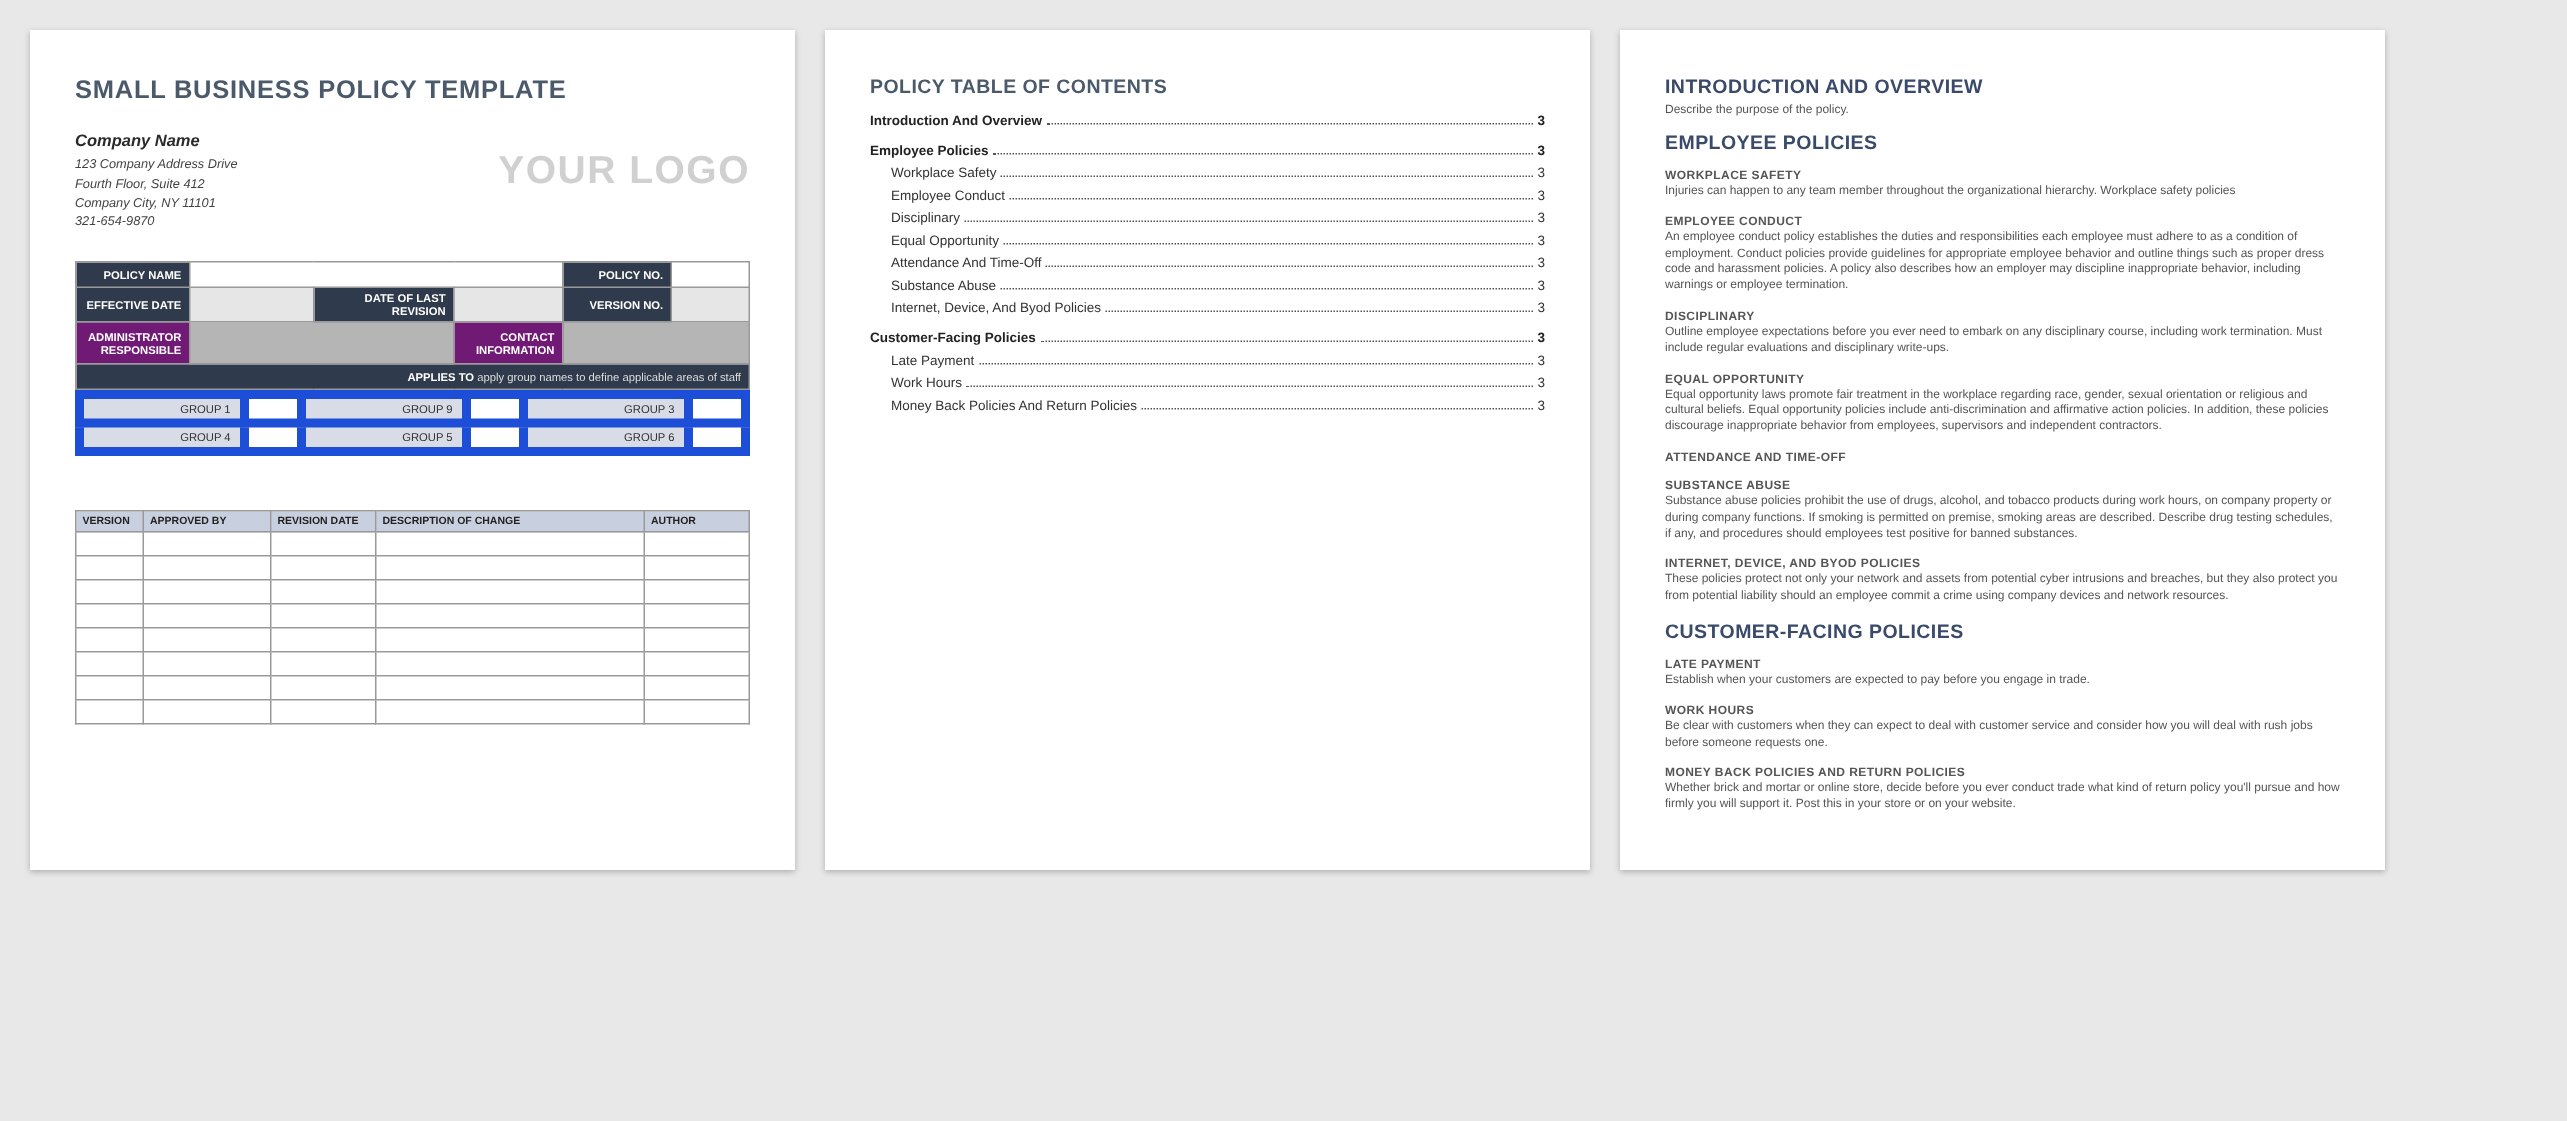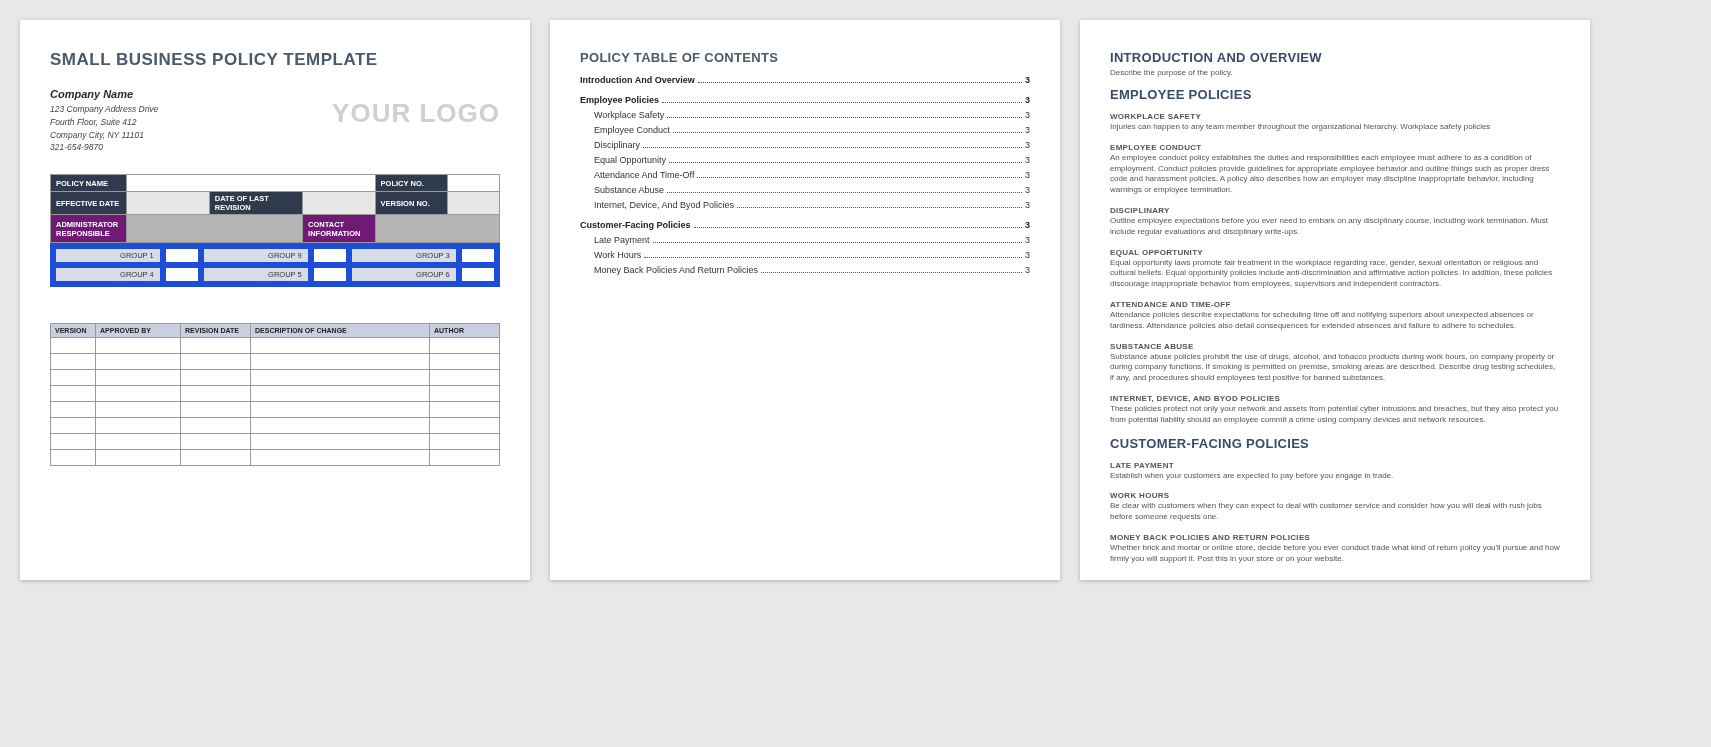--- a/index.html
+++ b/index.html
@@ -35,21 +35,21 @@
   .logo-placeholder {
     float: right;
     font-size: 26px;
     font-weight: bold;
     color: #d0d0d0;
     letter-spacing: 1px;
     margin-top: 10px;
   }
   .clear { clear: both; }
   .info-table { width: 100%; border-collapse: collapse; margin-top: 20px; font-size: 7.5px; }
-  .info-table td { border: 1px solid #999; height: 17px; padding: 2px 5px; vertical-align: middle; }
+  .info-table td { border: 1px solid #999; height: 17px; padding: 2px 5px; vertical-align: middle; text-align: right; }
   .lbl-dark { background: #2f3b4c; color: #fff; font-weight: bold; width: 70px; }
   .lbl-gray { background: #701a75; color: #fff; font-weight: bold; width: 70px; height: 28px !important; }
   .val-light { background: #e6e6e6; }
   .val-gray { background: #b5b5b5; }
   .applies-row { background: #2f3b4c; color: #fff; font-size: 7.5px; }
   .applies-row .desc { color: #ddd; font-weight: normal; }
   .groups-table { width: 100%; border-collapse: collapse; font-size: 7.5px; }
   .groups-table td { border: 6px solid #1d4ed8; background: #d8dce6; text-align: right; padding: 2px 6px; height: 14px; color: #333; }
   .groups-table td.blank { background: #fff; }
   .version-history {
@@ -134,20 +134,26 @@
       <td class="lbl-dark" style="width:90px">DATE OF LAST REVISION</td>
       <td class="val-light"></td>
       <td class="lbl-dark">VERSION NO.</td>
       <td class="val-light"></td>
     </tr>
     <tr>
       <td class="lbl-gray" style="height:28px">ADMINISTRATOR RESPONSIBLE</td>
       <td colspan="2" class="val-gray"></td>
       <td class="lbl-gray">CONTACT INFORMATION</td>
       <td colspan="2" class="val-gray"></td>
+    </tr>
+    <tr class="applies-row">
+      <td colspan="6">
+        <b>APPLIES TO</b>
+        <span class="desc">apply group names to define applicable areas of staff</span>
+      </td>
     </tr>
   </tbody>
     </table>
   <table class="groups-table">
     <tbody>
         <tr>
       <td>GROUP 1</td>
           <td class="blank"></td>
       <td>GROUP 9</td>
           <td class="blank"></td>
@@ -314,21 +320,20 @@
       <div class="sec-h1">EMPLOYEE POLICIES</div>
       <div class="sub-h">WORKPLACE SAFETY</div>
       <div class="sub-p">Injuries can happen to any team member throughout the organizational hierarchy. Workplace safety policies</div>
       <div class="sub-h">EMPLOYEE CONDUCT</div>
       <div class="sub-p">An employee conduct policy establishes the duties and responsibilities each employee must adhere to as a condition of employment. Conduct policies provide guidelines for appropriate employee behavior and outline things such as proper dress code and harassment policies. A policy also describes how an employer may discipline inappropriate behavior, including warnings or employee termination.</div>
       <div class="sub-h">DISCIPLINARY</div>
       <div class="sub-p">Outline employee expectations before you ever need to embark on any disciplinary course, including work termination. Must include regular evaluations and disciplinary write-ups.</div>
       <div class="sub-h">EQUAL OPPORTUNITY</div>
       <div class="sub-p">Equal opportunity laws promote fair treatment in the workplace regarding race, gender, sexual orientation or religious and cultural beliefs. Equal opportunity policies include anti-discrimination and affirmative action policies. In addition, these policies discourage inappropriate behavior from employees, supervisors and independent contractors.</div>
       <div class="sub-h">ATTENDANCE AND TIME-OFF</div>
-      <div class="sub-p">Attendance policies describe expectations for scheduling time off and notifying superiors about unexpected absences or tardiness. Attendance policies also detail consequences for extended absences and failure to adhere to schedules.</div>
       <div class="sub-h">SUBSTANCE ABUSE</div>
       <div class="sub-p">Substance abuse policies prohibit the use of drugs, alcohol, and tobacco products during work hours, on company property or during company functions. If smoking is permitted on premise, smoking areas are described. Describe drug testing schedules, if any, and procedures should employees test positive for banned substances.</div>
       <div class="sub-h">INTERNET, DEVICE, AND BYOD POLICIES</div>
       <div class="sub-p">These policies protect not only your network and assets from potential cyber intrusions and breaches, but they also protect you from potential liability should an employee commit a crime using company devices and network resources.</div>
       <div class="sec-h1">CUSTOMER-FACING POLICIES</div>
       <div class="sub-h">LATE PAYMENT</div>
       <div class="sub-p">Establish when your customers are expected to pay before you engage in trade.</div>
       <div class="sub-h">WORK HOURS</div>
       <div class="sub-p">Be clear with customers when they can expect to deal with customer service and consider how you will deal with rush jobs before someone requests one.</div>
       <div class="sub-h">MONEY BACK POLICIES AND RETURN POLICIES</div>

